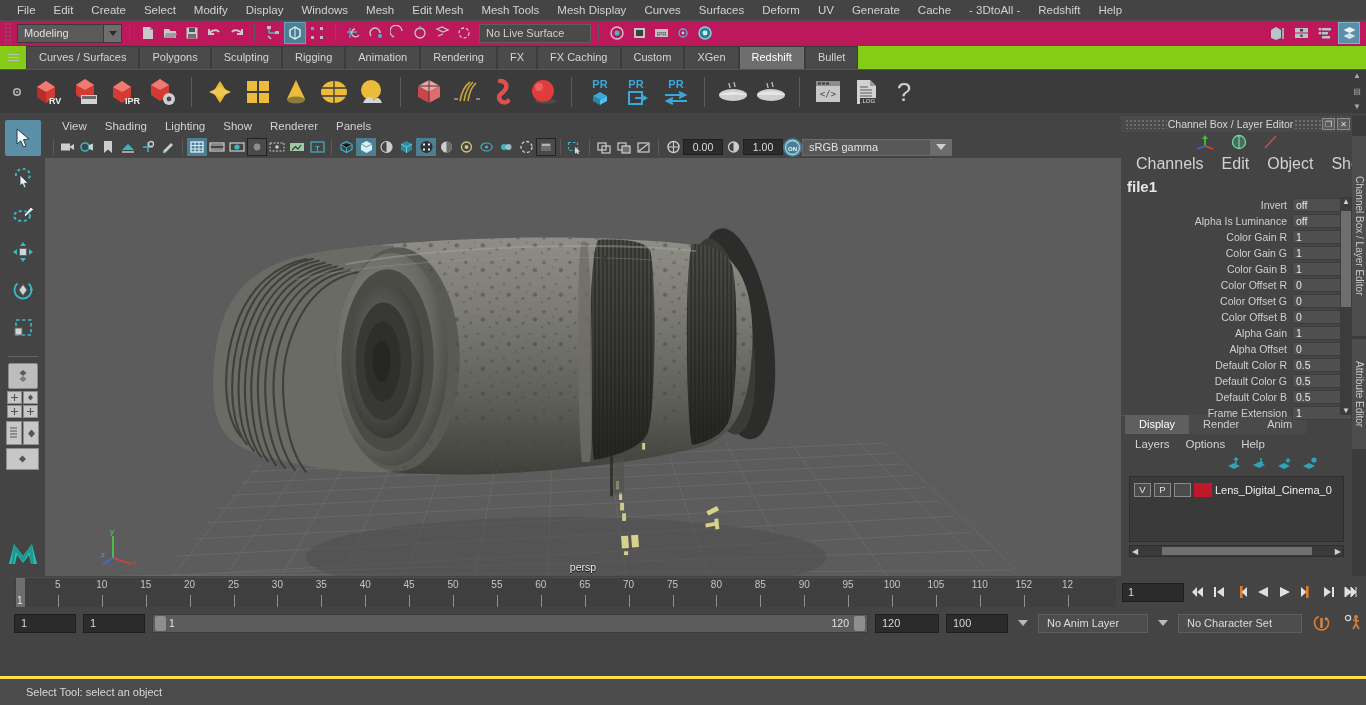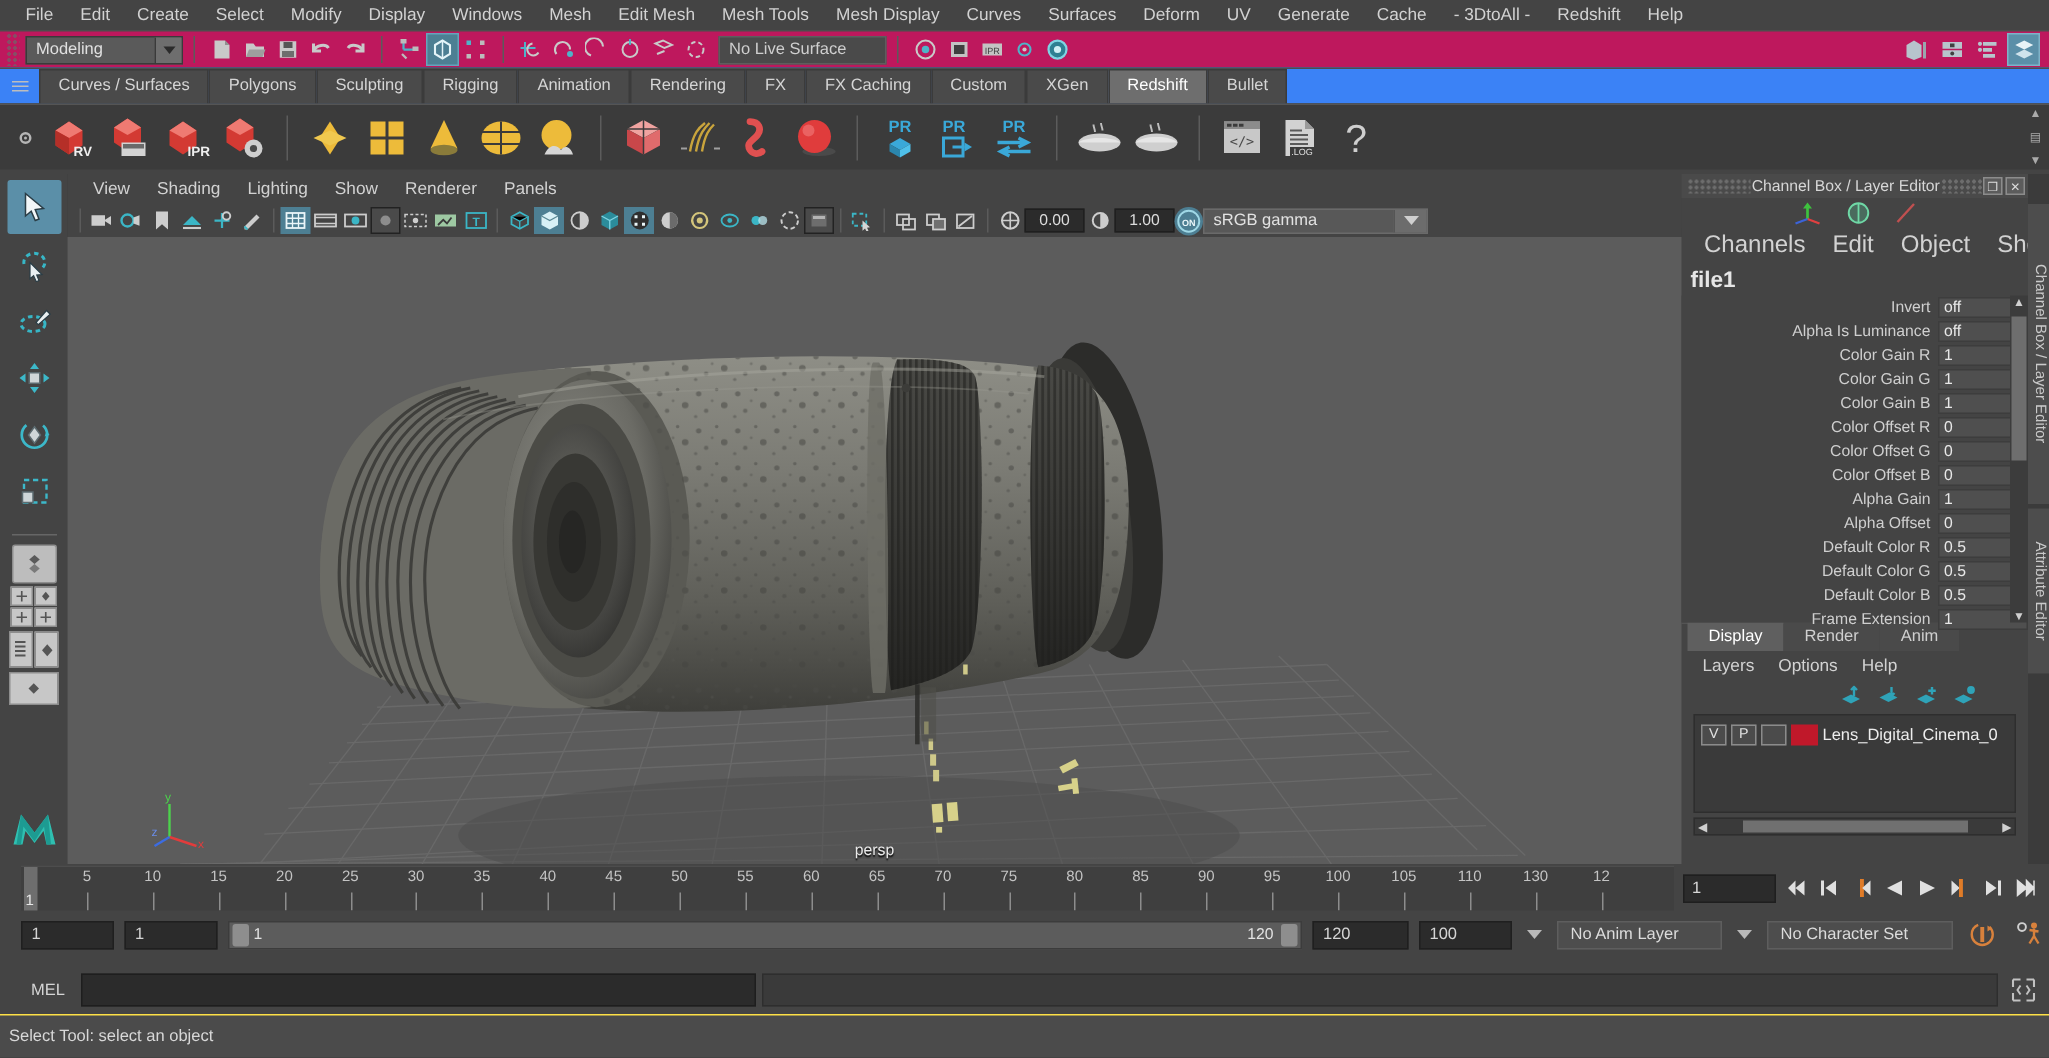--- a/index.html
+++ b/index.html
@@ -53,21 +53,21 @@
   .sbtn.on{ background:#4d7f93; border:1px solid #67a4bb; }
   .liveSurface{
     height:19px; min-width:112px; background:#4a4a4a; border:1px solid #5e5e5e;
     display:flex;align-items:center; padding:0 6px; font-size:11px; color:#cfcfcf;
     margin-left:4px;
   }
   .rightstatus{ margin-left:auto; display:flex; align-items:center; gap:2px; padding-right:6px;}
 
   
   .shelftabs{
-    height:24px; background:#3b82f6; display:flex; align-items:flex-end; padding-left:4px;
+    height:24px; background:#84cc16; display:flex; align-items:flex-end; padding-left:4px;
     border-top:1px solid #4d4d4d;
   }
   .hamb{
     width:18px;height:20px;display:flex;flex-direction:column;justify-content:center;
     align-items:center;gap:2px; flex:none; margin-right:4px; margin-bottom:2px;
   }
   .hamb i{ display:block; width:11px; height:1px; background:#bdbdbd; }
   .stab{
     font-size:11px; color:#d5d5d5; padding:4px 12px 5px; background:#4a4a4a;
     border:1px solid #3b3b3b; border-bottom:none; line-height:13px; white-space:nowrap;
@@ -200,21 +200,21 @@
   
   .cmdline{ position:absolute; left:0; right:0; bottom:29px; height:32px; background:#444;
             display:flex; align-items:center; padding-left:14px; gap:4px;}
   .mel-lab{ font-size:11px;color:#d5d5d5; width:36px; text-align:center;}
   .mel-input{ width:450px; height:22px; background:#2b2b2b; border:1px solid #1e1e1e;}
   .mel-out{ flex:1; height:22px; background:#3a3a3a; border:1px solid #2e2e2e; margin-right:2px;}
   .mel-btn{ width:22px;height:22px; display:flex;align-items:center;justify-content:center; margin-right:6px;}
 
   
   .helpline{ position:absolute; left:0; right:0; bottom:0; height:29px; background:#4b4b4b;
-             display:flex; align-items:center; padding-left:6px; border-top:1px solid #fde047;}
+             display:flex; align-items:center; padding-left:26px; border-top:3px solid #fde047;}
   .helpline .txt{ font-size:11px; color:#d8d8d8; }
 </style>
 </head>
 <body>
 
 <div id="app">
 
   <div class="menubar" id="menubar">
       <div class="mi">File</div>
       <div class="mi">Edit</div>
@@ -1245,21 +1245,21 @@
         <div class="ts-num" style="left: 790.226px;">90</div>
         <div class="ts-tick" style="left: 834.127px;"></div>
         <div class="ts-num" style="left: 834.127px;">95</div>
         <div class="ts-tick" style="left: 878.029px;"></div>
         <div class="ts-num" style="left: 878.029px;">100</div>
         <div class="ts-tick" style="left: 921.93px;"></div>
         <div class="ts-num" style="left: 921.93px;">105</div>
         <div class="ts-tick" style="left: 965.832px;"></div>
         <div class="ts-num" style="left: 965.832px;">110</div>
         <div class="ts-tick" style="left: 1009.73px;"></div>
-        <div class="ts-num" style="left: 1009.73px;">130</div>
+        <div class="ts-num" style="left: 1009.73px;">152</div>
         <div class="ts-tick" style="left: 1053.63px;"></div>
         <div class="ts-num" style="left: 1053.63px;">12</div>
       </div>
     <div class="ts-right">
       <div class="ts-field">
           <span>1</span>
         </div>
       <div class="pbtn">
           <svg width="16" height="14" viewBox="0 0 16 14">
             <path d="M2 2v10M14 2L8 7l6 5zM8 2L3 7l5 5z" fill="#e0e0e0"></path>
@@ -1344,31 +1344,19 @@
       </div>
     <div style="width:26px;display:flex;align-items:center;justify-content:center">
       <svg width="20" height="18" viewBox="0 0 20 18">
           <circle cx="5" cy="4" r="2.6" fill="none" stroke="#cfcfcf" stroke-width="1.3"></circle>
           <circle cx="13" cy="3" r="2" fill="#d8813c"></circle>
           <path d="M13 5v5l-3 5M13 10l3 5M10 6l6 1" stroke="#d8813c" stroke-width="1.6" fill="none"></path>
         </svg>
       </div>
   </div>
 
-  <div class="cmdline">
-
-    <div class="mel-lab">MEL</div>
-    <div class="mel-input"></div>
-    <div class="mel-out"></div>
-    <div class="mel-btn">
-      <svg width="16" height="16" viewBox="0 0 16 16">
-          <path d="M1 1h5M1 1v5M15 1h-5M15 1v5M1 15h5M1 15v-5M15 15h-5M15 15v-5" stroke="#c2c2c2" stroke-width="1.4" fill="none"></path>
-          <path d="M6 5l-2 3 2 3M10 5l2 3-2 3" stroke="#c2c2c2" stroke-width="1.3" fill="none"></path>
-        </svg>
-      </div>
-  </div>
 
   <div class="helpline">
 
     <div class="txt">Select Tool: select an object</div>
   </div>
 
 </div>
 
 </body></html>

